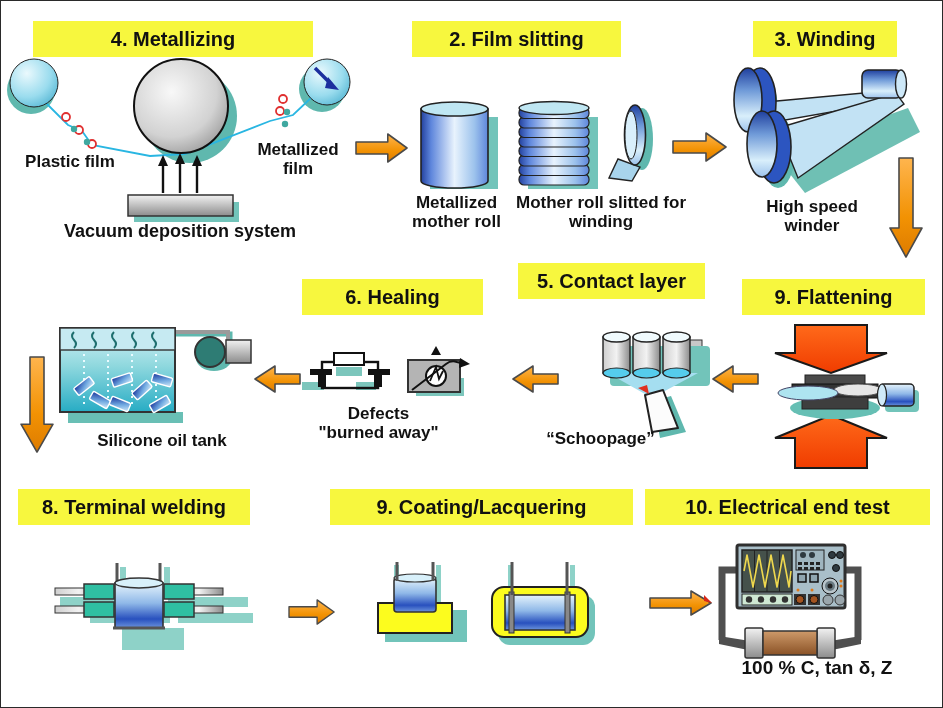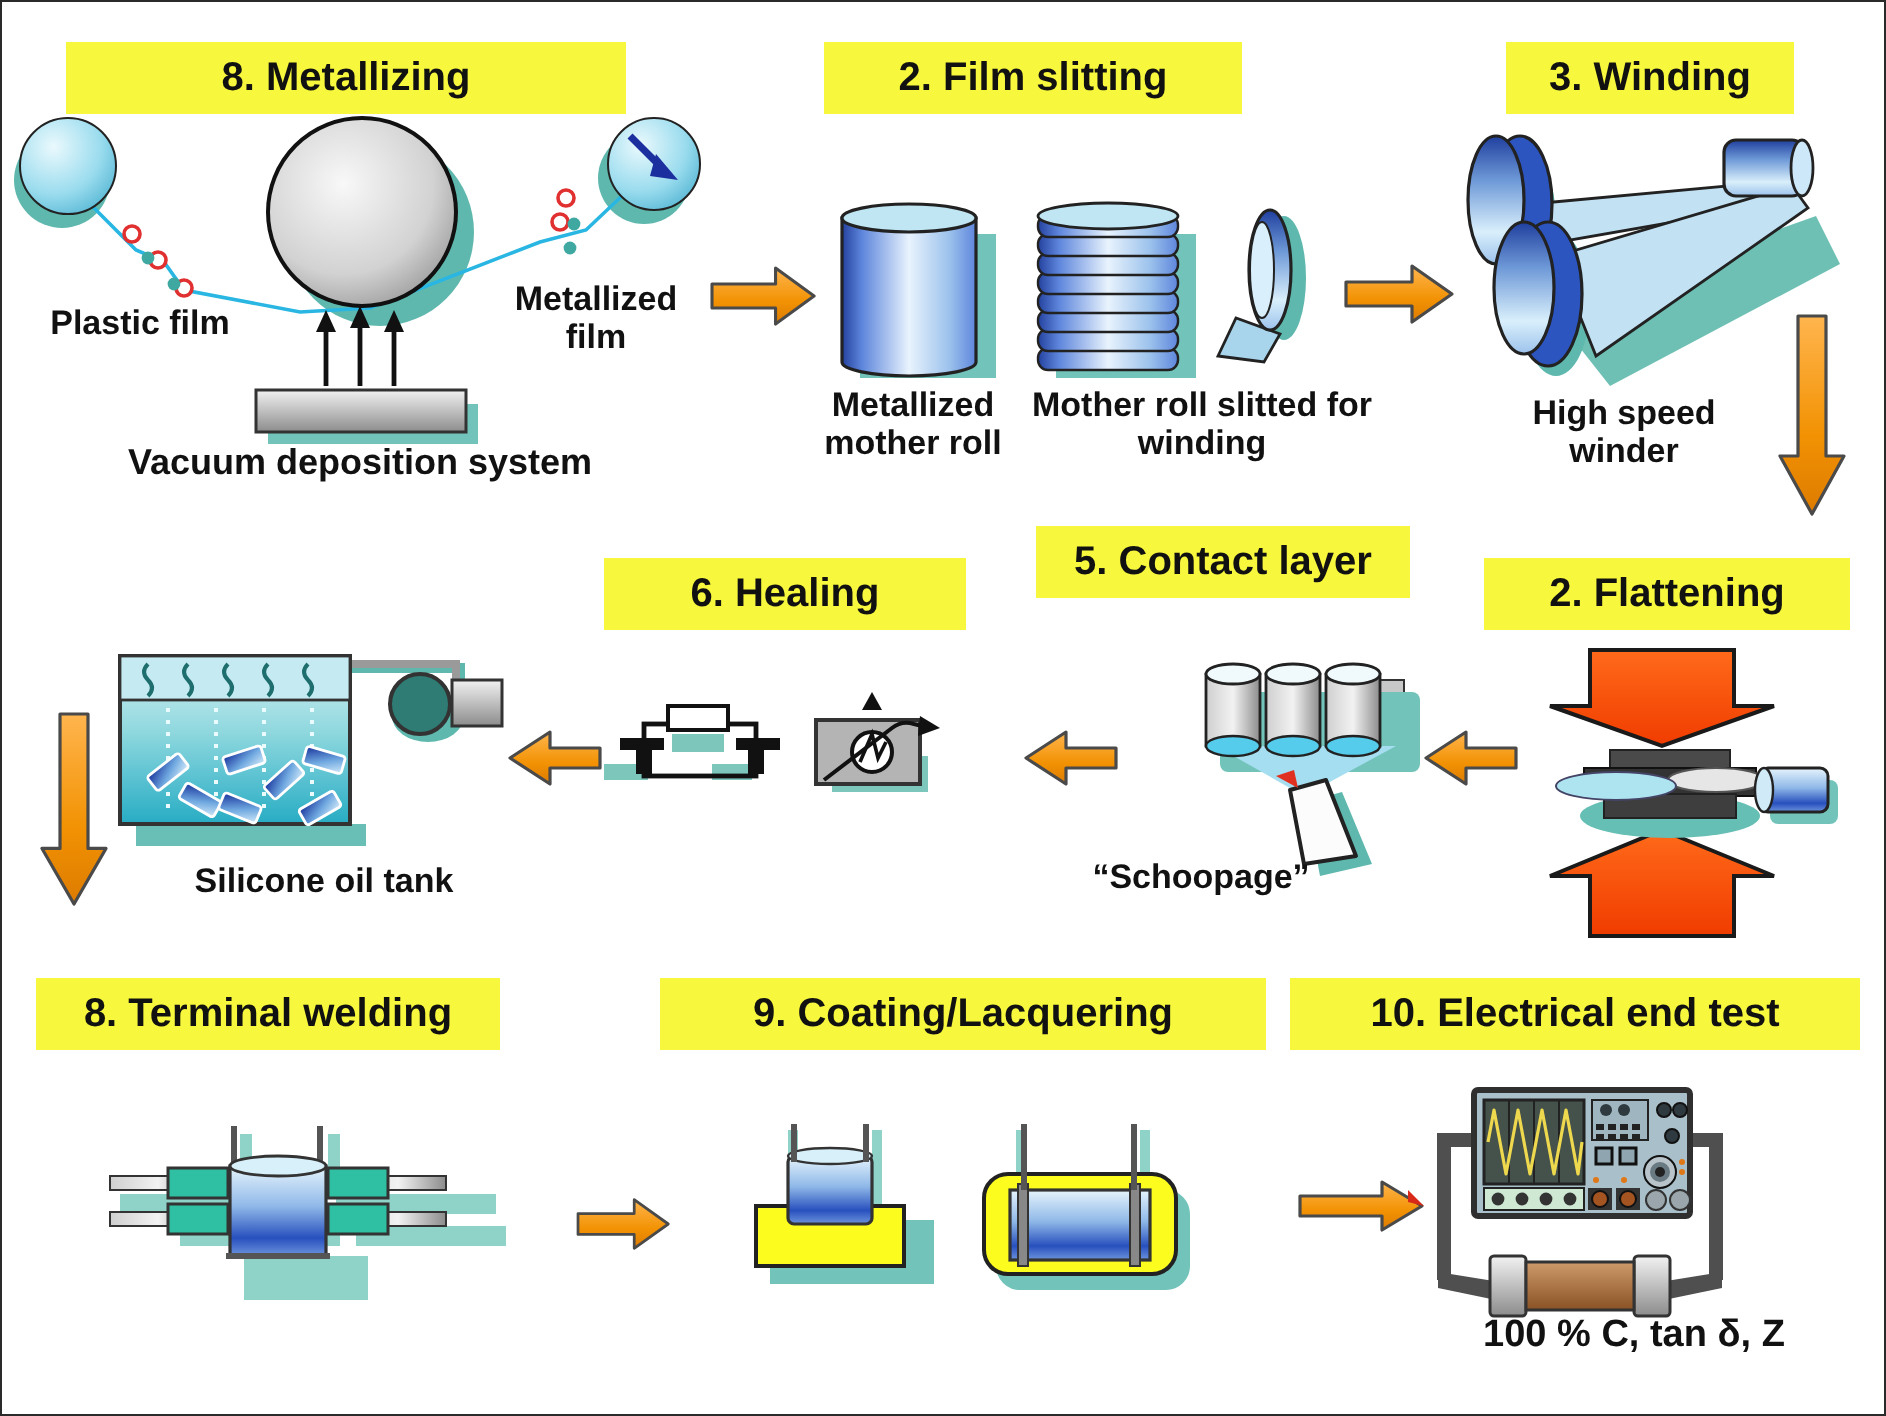--- a/index.html
+++ b/index.html
@@ -82,26 +82,26 @@
           <stop offset="0.55" stop-color="#6FA8E0"></stop>
           <stop offset="1" stop-color="#D5ECFA"></stop>
       </linearGradient>
       <linearGradient id="gBrown" x1="0" y1="0" x2="0" y2="1">
         <stop offset="0" stop-color="#CE9A6A"></stop>
           <stop offset="1" stop-color="#8A5226"></stop>
       </linearGradient>
     </defs>
   </svg>
 
-  <div class="banner" style="left:33px;top:21px;width:280px">8. Metallizing</div>
+  <div class="banner" style="left:33px;top:21px;width:280px">4. Metallizing</div>
   <div class="banner" style="left:412px;top:21px;width:209px">2. Film slitting</div>
   <div class="banner" style="left:753px;top:21px;width:144px">3. Winding</div>
   <div class="banner" style="left:302px;top:279px;width:181px">6. Healing</div>
   <div class="banner" style="left:518px;top:263px;width:187px">5. Contact layer</div>
-  <div class="banner" style="left:742px;top:279px;width:183px">2. Flattening</div>
+  <div class="banner" style="left:742px;top:279px;width:183px">9. Flattening</div>
   <div class="banner" style="left:18px;top:489px;width:232px">8. Terminal welding</div>
   <div class="banner" style="left:330px;top:489px;width:303px">9. Coating/Lacquering</div>
   <div class="banner" style="left:645px;top:489px;width:285px">10. Electrical end test</div>
 
   <svg class="illus" style="left:0;top:55px" width="360" height="200" viewBox="0 0 360 200">
 
     <circle cx="31" cy="35" r="24" fill="#5FB8AE"></circle>
     <circle cx="322" cy="34" r="23" fill="#5FB8AE"></circle>
     <circle cx="190" cy="61" r="47" fill="#5FB8AE"></circle>
 
@@ -257,20 +257,24 @@
     <g>
       <rect x="126" y="33" width="48" height="18" fill="#7CC6BC"></rect>
       <rect x="118" y="15" width="52" height="32" fill="#B4B4B4" stroke="#333" stroke-width="2"></rect>
       <circle cx="146" cy="31" r="10" fill="#fff" stroke="#111" stroke-width="2"></circle>
       <polyline points="140,36 146,22 149,34 153,26" fill="none" stroke="#111" stroke-width="1.8"></polyline>
       <path d="M122,45 L156,19 Q161,15 167,17 L171,18" fill="none" stroke="#111" stroke-width="2"></path>
       <polygon points="170,13 180,19 169,23" fill="#111"></polygon>
       <polygon points="146,1 151,10 141,10" fill="#111"></polygon>
     </g>
   </svg>
+  <div class="caption" style="left:286px;top:404px;width:185px">
+    <div>Defects</div>
+    <div>"burned away"</div>
+  </div>
 
   <svg class="illus" style="left:40px;top:320px" width="230" height="115" viewBox="0 0 230 115">
     <polyline points="135,14 190,14 190,22" fill="none" stroke="#5FB8AE" stroke-width="5"></polyline>
     <polyline points="133,12 188,12 188,20" fill="none" stroke="#9a9a9a" stroke-width="4"></polyline>
     <rect x="28" y="92" width="115" height="11" fill="#69BFB5"></rect>
     <g>
       <rect x="20" y="8" width="115" height="84" fill="url(#gTank)" stroke="#333" stroke-width="2"></rect>
       <rect x="20" y="8" width="115" height="22" fill="#C6EAF2" stroke="#333" stroke-width="1.4"></rect>
       <g stroke="#1E6E6E" stroke-width="2" fill="none">
         <path d="M34,12 q-4,4 0,8 q4,4 0,8"></path>

